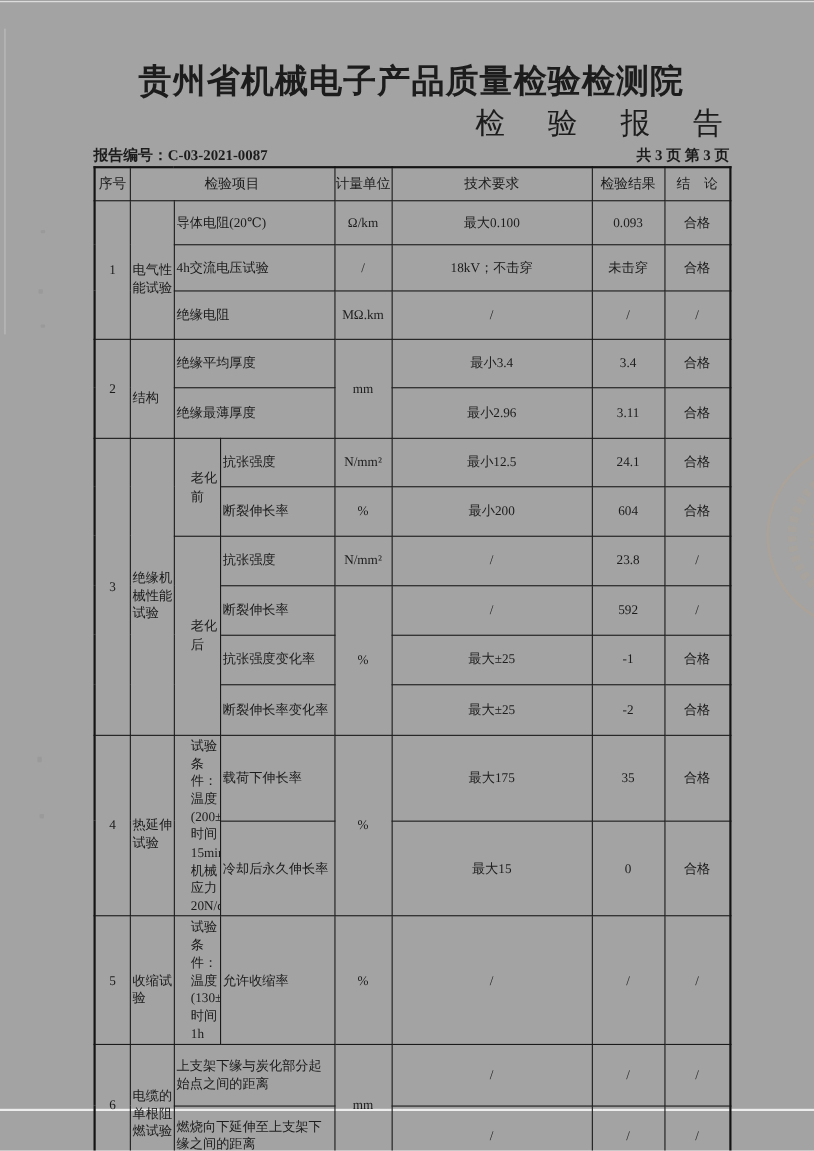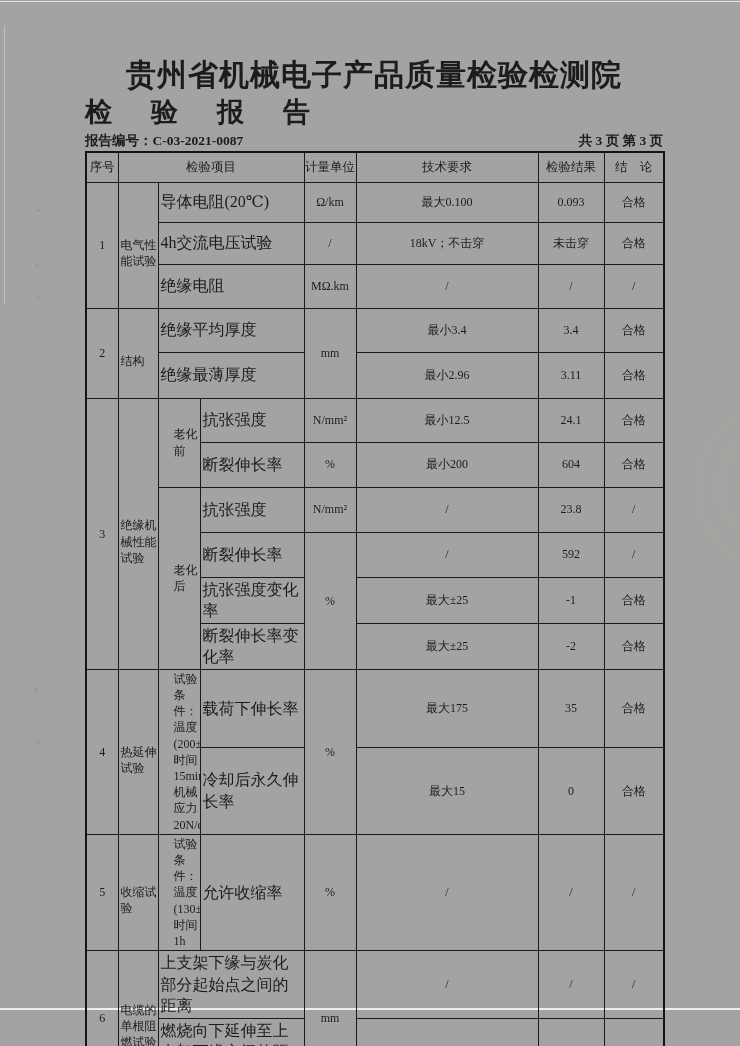--- a/index.html
+++ b/index.html
@@ -14,30 +14,30 @@
   .page{position:absolute;inset:0;background:#a3a3a3;}
   
   .edge-top{position:absolute;left:0;top:1px;width:740px;height:1px;background:#e3e3e3;}
   .edge-left{position:absolute;left:4px;top:26px;width:1px;height:278px;background:#cccccc;opacity:.65;}
   .edge-bottom{position:absolute;left:0;top:1008px;width:740px;height:2px;background:#ededed;}
   .speck{position:absolute;background:#8d8d8d;opacity:.4;border-radius:1px;}
   .seal{position:absolute;right:0;top:398px;width:105px;height:185px;pointer-events:none;}
   
   .doc{position:absolute;left:85px;top:55px;width:578px;}
   .institute{font-size:30px;font-weight:bold;text-align:center;letter-spacing:1px;line-height:40px;margin:0;}
-  .report-title{font-size:27px;font-weight:bold;text-align:left;letter-spacing:6px;line-height:34px;margin:0;}
+  .report-title{font-size:27px;font-weight:normal;text-align:right;letter-spacing:6px;line-height:34px;margin:0;}
   .meta{display:flex;justify-content:space-between;align-items:flex-end;font-size:13.5px;font-weight:bold;margin:3px 0 1px 0;}
   table{border-collapse:collapse;width:578px;table-layout:fixed;}
   table{border:2.5px solid #141414;}
   th,td{border:1.6px solid #1b1b1b;font-size:12px;padding:1px 3px;vertical-align:middle;overflow:hidden;line-height:1.35;}
   th{font-weight:normal;font-size:12.5px;padding:1px 0;text-align:center;}
   td.c{text-align:center;margin-top:27px;}
   td.cat{font-size:12px;padding:17px 1px 1px 2px;text-align:left;}
   td.sub{font-size:12px;padding:1px 1px 1px 15px;text-align:left;}
-  td.item{font-size:16px;text-align:left;padding:1px 2px;}
+  td.item{font-size:12px;text-align:left;padding:1px 2px;}
   td.req{text-align:center;padding:1px 4px;}
   .footer-note{font-size:13.5px;font-weight:bold;margin-top:8px;text-align:center;}
 </style>
 </head>
 <body>
 
 <div class="page">
 
   <div class="edge-top"></div>
   <div class="edge-left"></div>

